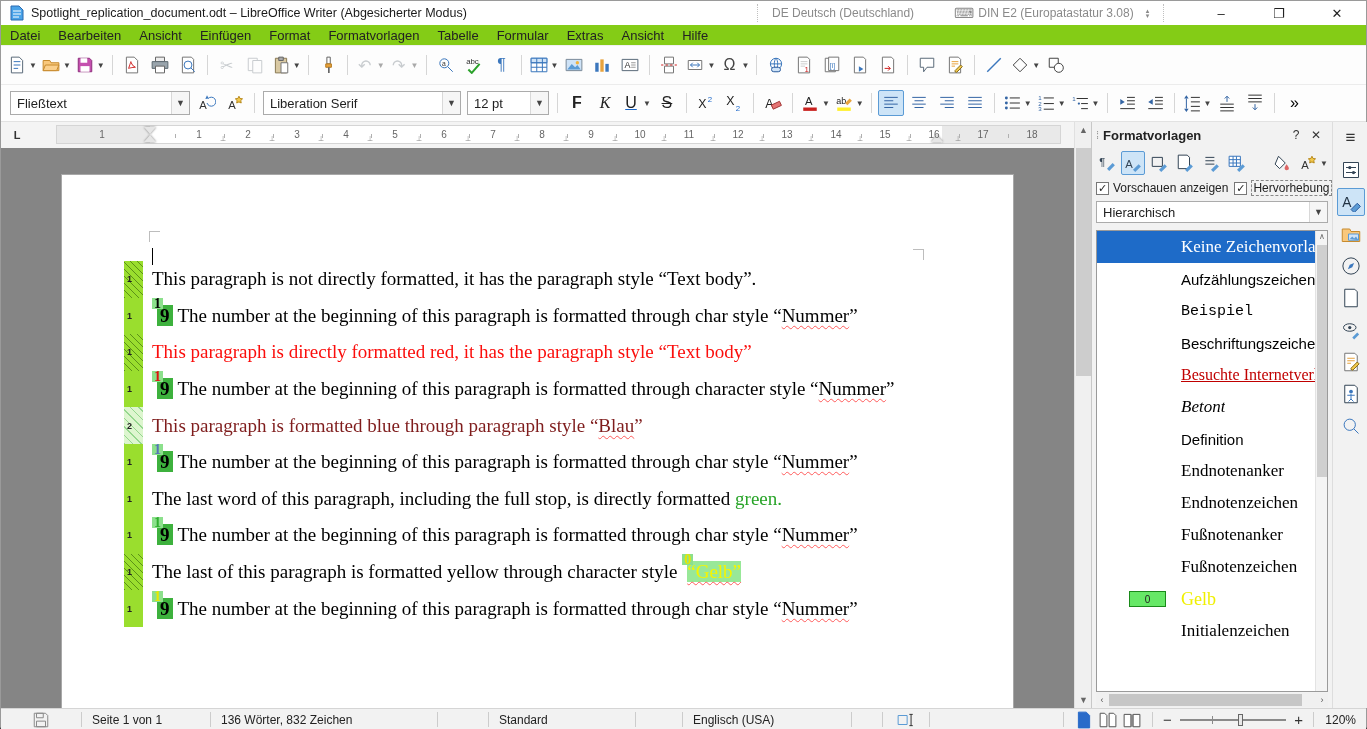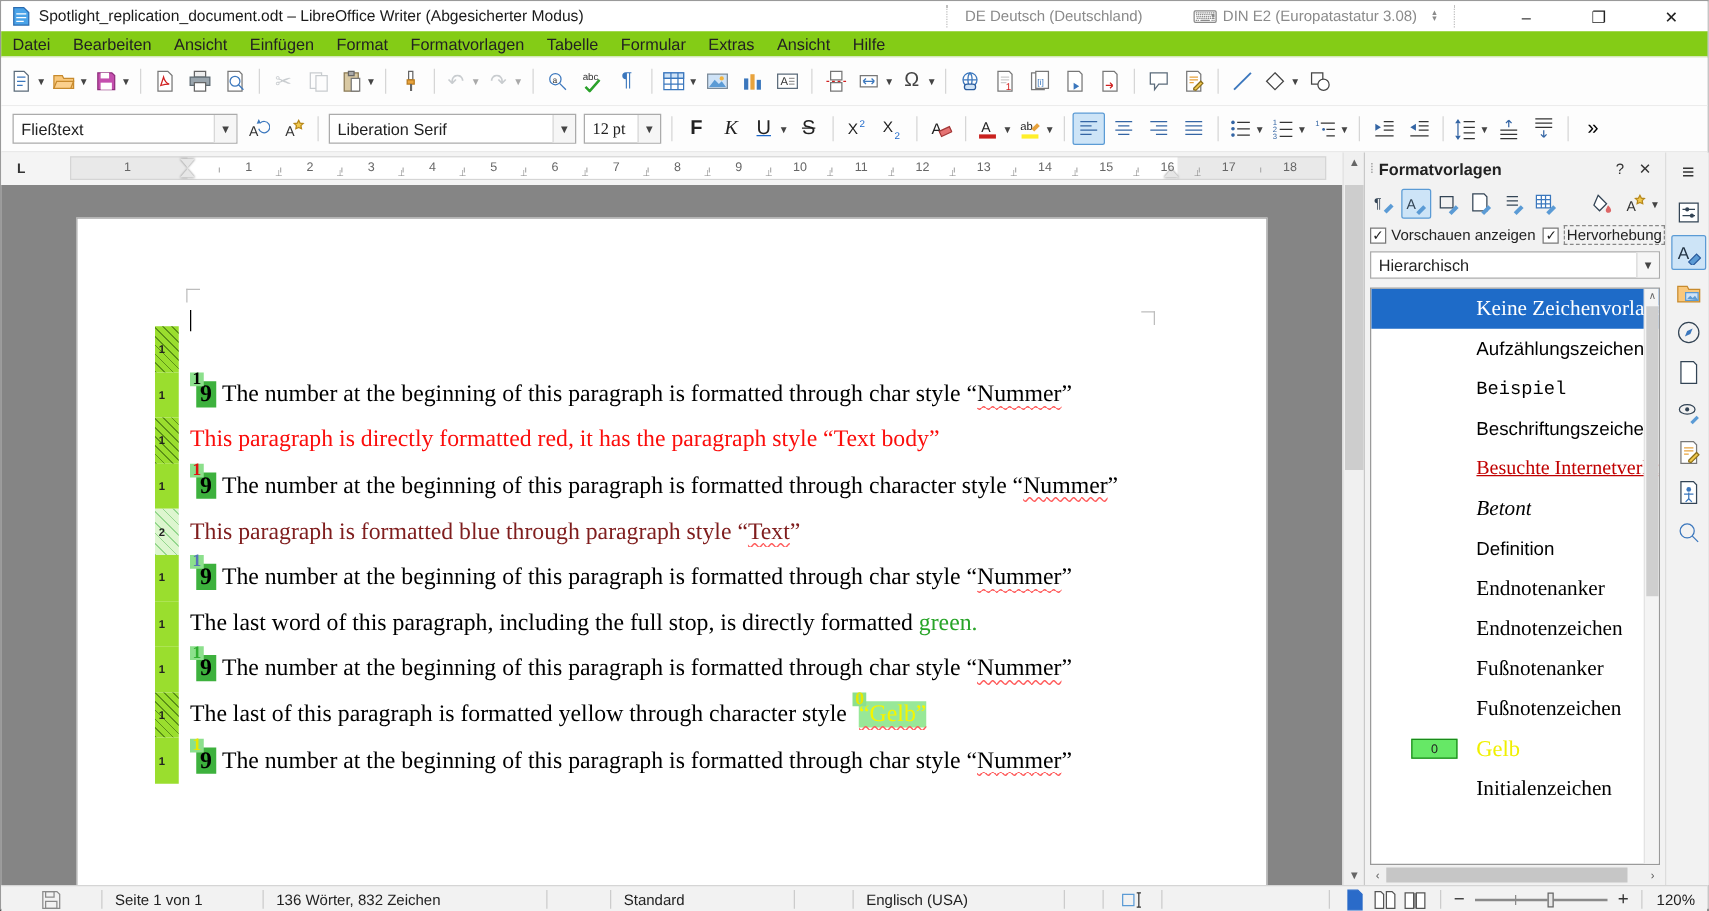--- a/index.html
+++ b/index.html
@@ -458,21 +458,21 @@
               <path d="M11.5 2l1 2 2.2.3-1.6 1.5.4 2.2-2-1-2 1 .4-2.2L8.3 4.3l2.2-.3z" fill="#f2c94c" stroke="#b7881a"></path>
             </svg>
           </span>
         </span>
         <span class="tsep" data-name="toolbar-separator"></span>
       </span>
     <div class="combo" style="width:198px;" data-name="font-name-combobox">
       <span class="cval" data-name="font-name-value">Liberation Serif</span>
       <span class="cbtn" data-name="chevron-down-icon">▼</span>
     </div>
-    <div class="combo" style="width:62px;font-family:Liberation Serif, serif;" data-name="font-size-combobox">
+    <div class="combo" style="width:82px;" data-name="font-size-combobox">
       <span class="cval" data-name="font-size-value">12 pt</span>
       <span class="cbtn" data-name="chevron-down-icon">▼</span>
     </div>
     <span class="tsep"></span>
     <span id="tb2-rest" style="display: flex; align-items: center;">
         <span class="tbtn" data-name="bold-button">
           <span class="ico gly" data-name="bold-icon">F</span>
         </span>
         <span class="tbtn" data-name="italic-button">
           <span class="ico gly" data-name="italic-icon">K</span>
@@ -655,36 +655,37 @@
   </div>
 
   <div id="canvas" data-name="document-canvas">
     <div id="page" data-name="document-page">
       <span class="corner tl" style="left:87px; top:56px;" data-name="text-boundary-corner"></span>
       <span class="corner tr" style="left:851px; top:74px;" data-name="text-boundary-corner"></span>
       <span id="caret" data-name="text-cursor"></span>
       <div id="doc-body" data-name="document-body">
           <div class="doc-row" data-name="paragraph">
             <span class="mk hatch" data-name="style-spotlight-marker">1</span>
+            <span class="doc-text" data-name="paragraph-text"><span class="run" data-name="text-run">This paragraph is not directly formatted, it has the paragraph style “Text body”.</span></span>
           </div>
           <div class="doc-row" data-name="paragraph">
             <span class="mk solid" data-name="style-spotlight-marker">1</span>
             <span class="doc-text" data-name="paragraph-text"><span class="run mini m-black" data-name="text-run">1</span><span class="run num9" data-name="text-run">9</span><span class="run" data-name="text-run">The number at the beginning of this paragraph is formatted through char style “</span><span class="run sq" data-name="text-run">Nummer</span><span class="run" data-name="text-run">”</span></span>
           </div>
           <div class="doc-row" data-name="paragraph">
             <span class="mk hatch" data-name="style-spotlight-marker">1</span>
             <span class="doc-text" data-name="paragraph-text"><span class="run red" data-name="text-run">This paragraph is directly formatted red, it has the paragraph style “Text body”</span></span>
           </div>
           <div class="doc-row" data-name="paragraph">
             <span class="mk solid" data-name="style-spotlight-marker">1</span>
             <span class="doc-text" data-name="paragraph-text"><span class="run mini m-red" data-name="text-run">1</span><span class="run num9" data-name="text-run">9</span><span class="run" data-name="text-run">The number at the beginning of this paragraph is formatted through character style “</span><span class="run sq" data-name="text-run">Nummer</span><span class="run" data-name="text-run">”</span></span>
           </div>
           <div class="doc-row" data-name="paragraph">
             <span class="mk light" data-name="style-spotlight-marker">2</span>
-            <span class="doc-text" data-name="paragraph-text"><span class="run blue" data-name="text-run">This paragraph is formatted blue through paragraph style “</span><span class="run blue sq" data-name="text-run">Text</span><span class="run blue" data-name="text-run">”</span></span>
+            <span class="doc-text" data-name="paragraph-text"><span class="run blue" data-name="text-run">This paragraph is formatted blue through paragraph style “</span><span class="run blue sq" data-name="text-run">Blau</span><span class="run blue" data-name="text-run">”</span></span>
           </div>
           <div class="doc-row" data-name="paragraph">
             <span class="mk solid" data-name="style-spotlight-marker">1</span>
             <span class="doc-text" data-name="paragraph-text"><span class="run mini m-blue" data-name="text-run">1</span><span class="run num9" data-name="text-run">9</span><span class="run" data-name="text-run">The number at the beginning of this paragraph is formatted through char style “</span><span class="run sq" data-name="text-run">Nummer</span><span class="run" data-name="text-run">”</span></span>
           </div>
           <div class="doc-row" data-name="paragraph">
             <span class="mk solid" data-name="style-spotlight-marker">1</span>
             <span class="doc-text" data-name="paragraph-text"><span class="run" data-name="text-run">The last word of this paragraph, including the full stop, is directly formatted </span><span class="run green" data-name="text-run">green.</span></span>
           </div>
           <div class="doc-row" data-name="paragraph">

